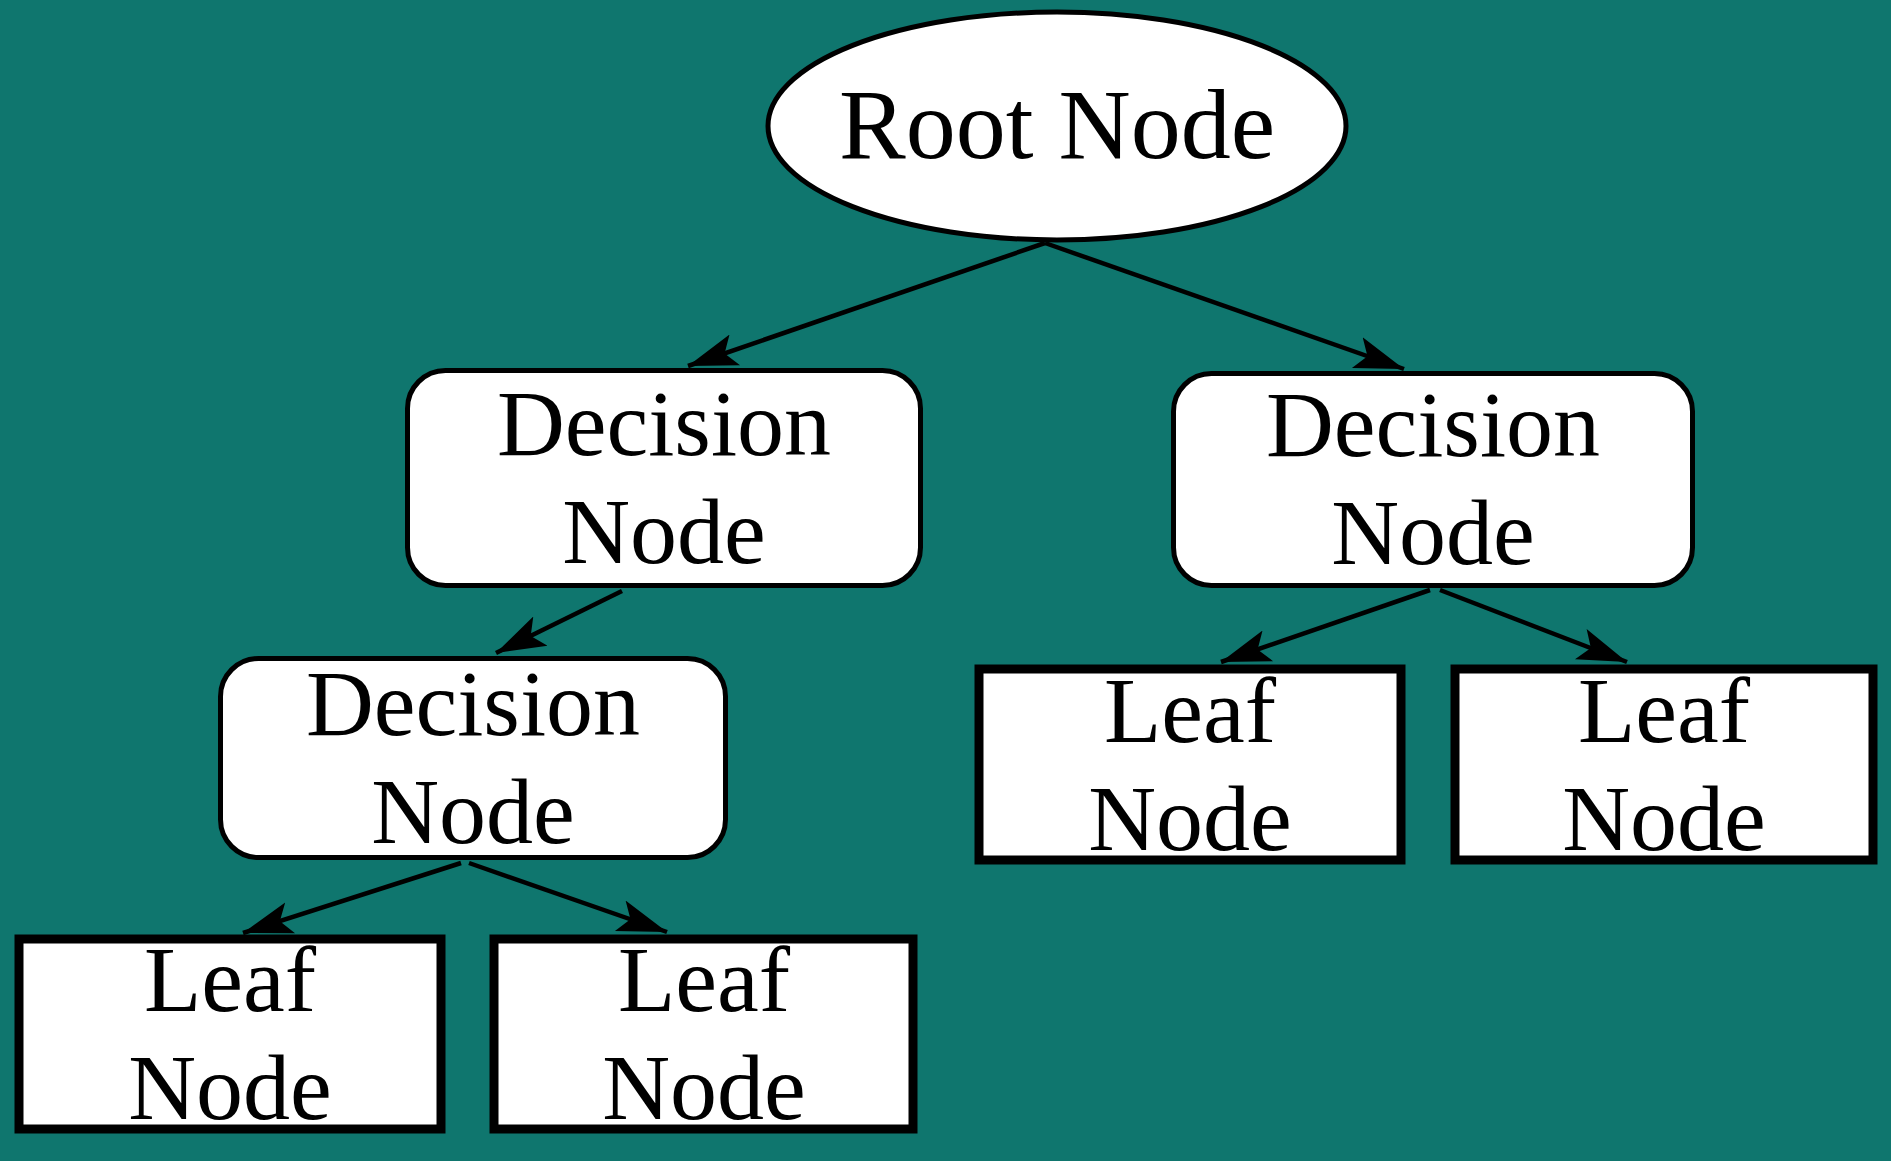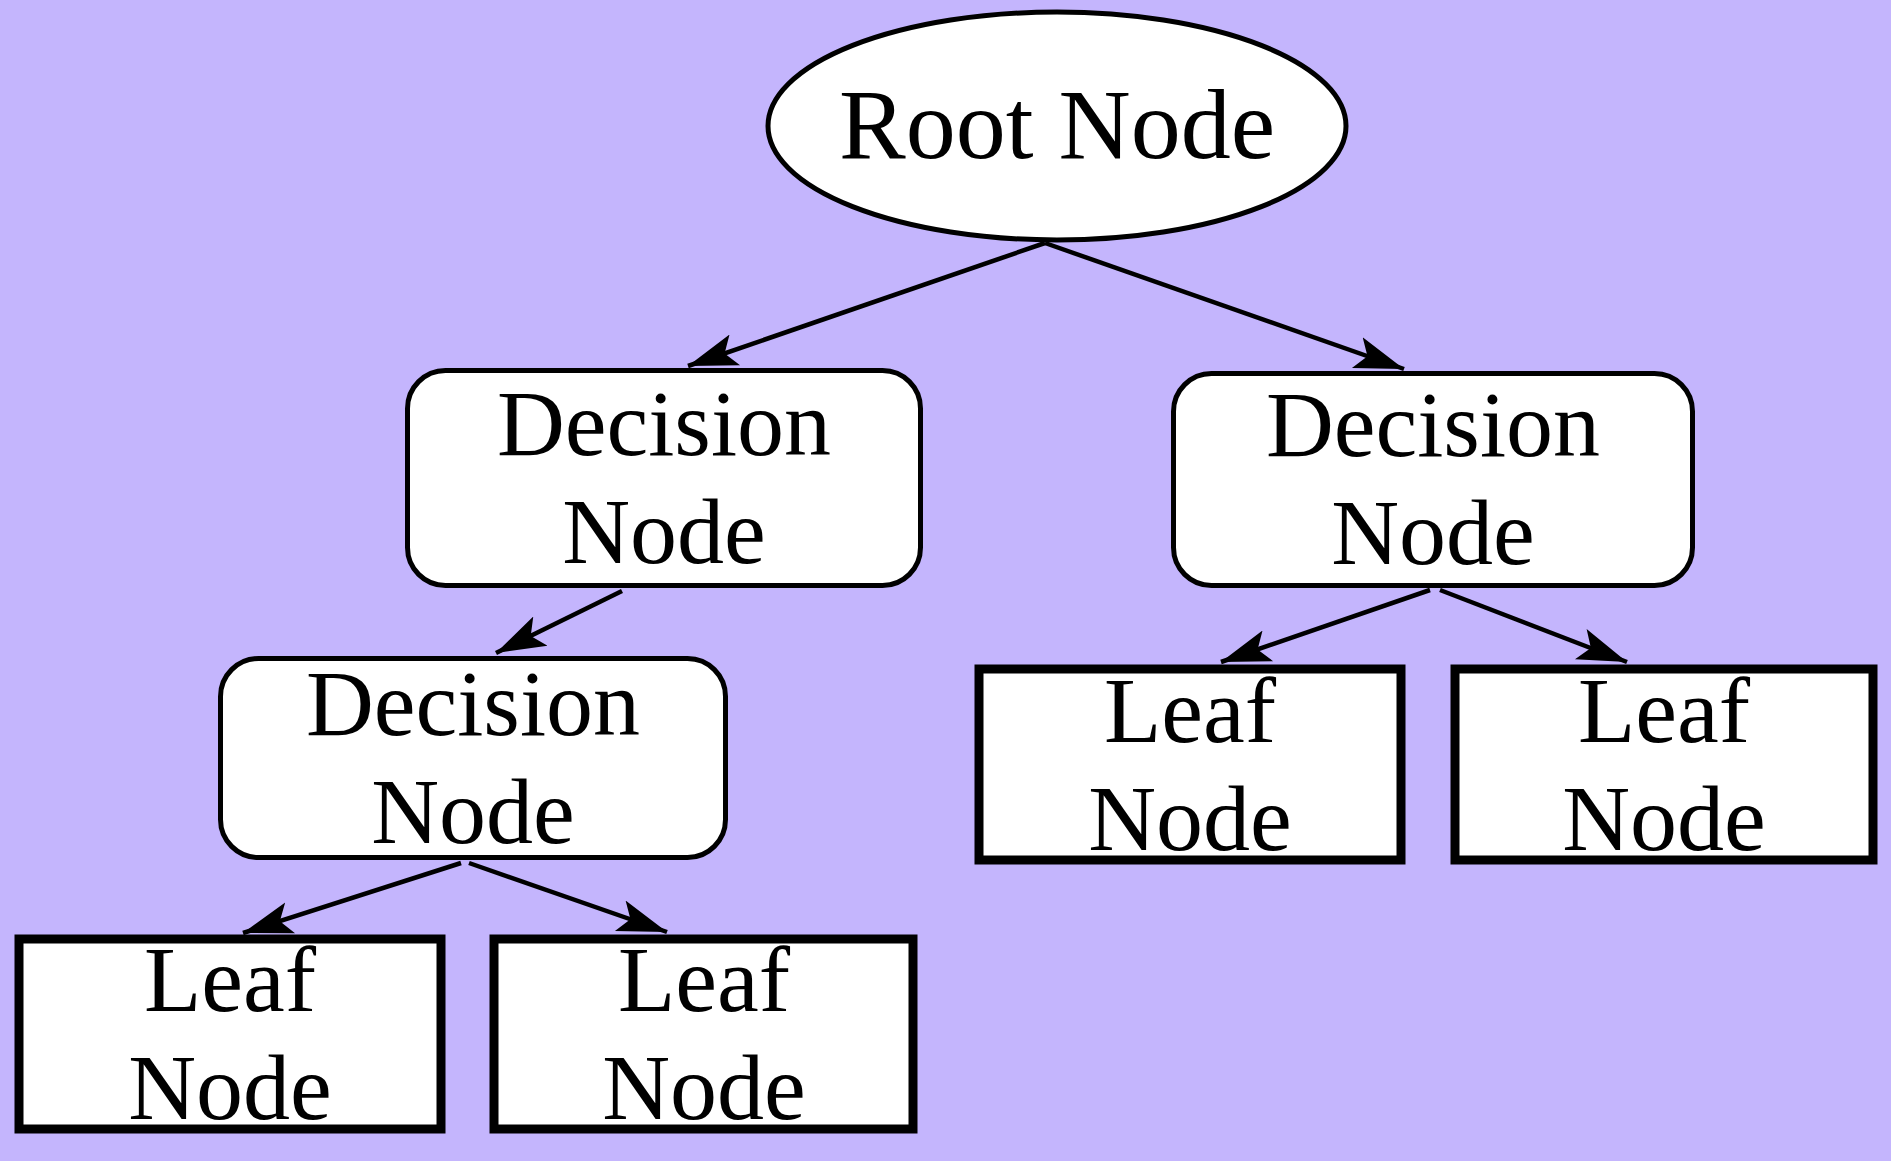--- a/index.html
+++ b/index.html
@@ -7,21 +7,21 @@
     padding: 0;
     background: #ffffff;
     width: 1891px;
     height: 1161px;
     overflow: hidden;
   }
   .stage {
     position: relative;
     width: 1891px;
     height: 1161px;
-    background: #c4b5fd;
+    background: #0f766e;
   }
   svg text {
     font-family: "Liberation Serif", "DejaVu Serif", serif;
     fill: #000000;
     font-weight: 400;
   }
   .node-label { font-size: 94px; }
   .root-label { font-size: 100px; }
   .node-shape {
     fill: #ffffff;

